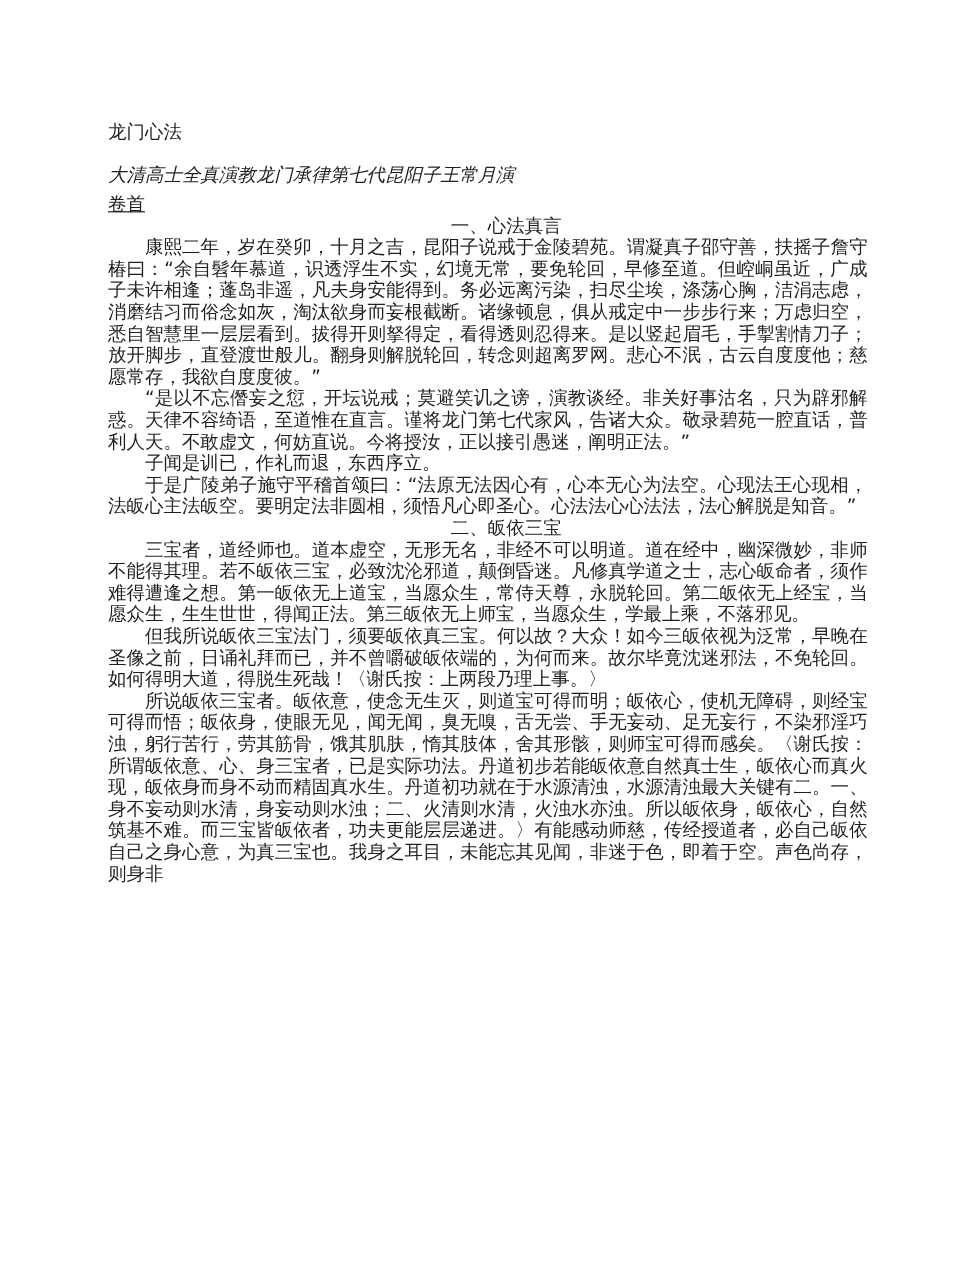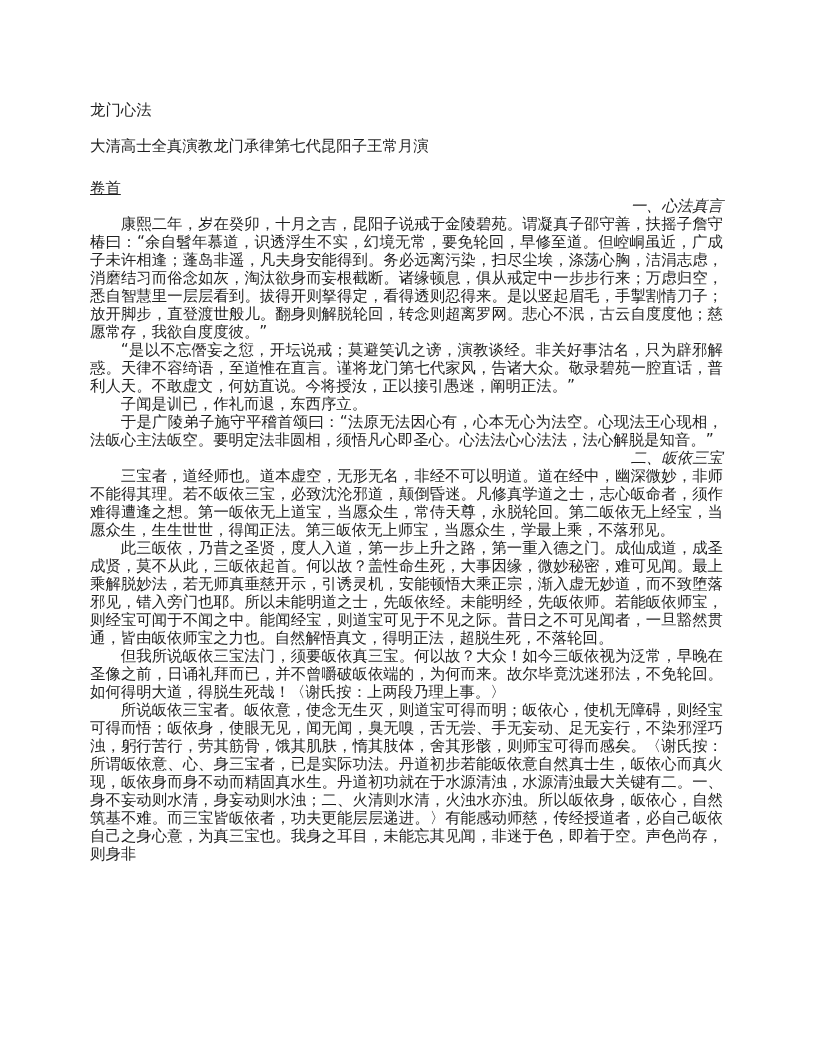--- a/index.html
+++ b/index.html
@@ -20,28 +20,28 @@
     width:633px;
     color:var(--text-color,#1f1f1f);
     font-size:15.4px;
     line-height:18px;
     letter-spacing:0;
     text-align:justify;
     text-justify:inter-character;
   }
   .line { text-align:left; }
   .title { margin-bottom:18px; }
-  .byline-block { margin-bottom:24px; }
+  .byline-block { margin-bottom:6px;font-style:italic; }
   .volume { margin-bottom:0;text-decoration:underline; }
   .para {
     text-indent:2em;
     text-align:justify;
     text-justify:inter-character;
   }
-  .heading { text-align:right;font-style:italic; }
+  .heading { text-align:center; }
 </style>
 </head>
 <body>
 
 <div class="page">
   <div class="doc">
     <p class="line title">龙门心法</p>
 
     <div class="byline-block">
       <p class="line">大清高士全真演教龙门承律第七代昆阳子王常月演</p>
@@ -50,18 +50,17 @@
     <p class="line volume">卷首</p>
 
     <div id="sections">
         <p class="para heading">一、心法真言</p>
         <p class="para">康熙二年，岁在癸卯，十月之吉，昆阳子说戒于金陵碧苑。谓凝真子邵守善，扶摇子詹守椿曰：“余自髫年慕道，识透浮生不实，幻境无常，要免轮回，早修至道。但崆峒虽近，广成子未许相逢；蓬岛非遥，凡夫身安能得到。务必远离污染，扫尽尘埃，涤荡心胸，洁涓志虑，消磨结习而俗念如灰，淘汰欲身而妄根截断。诸缘顿息，俱从戒定中一步步行来；万虑归空，悉自智慧里一层层看到。拔得开则拏得定，看得透则忍得来。是以竖起眉毛，手掣割情刀子；放开脚步，直登渡世般儿。翻身则解脱轮回，转念则超离罗网。悲心不泯，古云自度度他；慈愿常存，我欲自度度彼。”</p>
         <p class="para">“是以不忘僭妄之愆，开坛说戒；莫避笑讥之谤，演教谈经。非关好事沽名，只为辟邪解惑。天律不容绮语，至道惟在直言。谨将龙门第七代家风，告诸大众。敬录碧苑一腔直话，普利人天。不敢虚文，何妨直说。今将授汝，正以接引愚迷，阐明正法。”</p>
         <p class="para">子闻是训已，作礼而退，东西序立。</p>
         <p class="para">于是广陵弟子施守平稽首颂曰：“法原无法因心有，心本无心为法空。心现法王心现相，法皈心主法皈空。要明定法非圆相，须悟凡心即圣心。心法法心心法法，法心解脱是知音。”</p>
         <p class="para heading">二、皈依三宝</p>
         <p class="para">三宝者，道经师也。道本虚空，无形无名，非经不可以明道。道在经中，幽深微妙，非师不能得其理。若不皈依三宝，必致沈沦邪道，颠倒昏迷。凡修真学道之士，志心皈命者，须作难得遭逢之想。第一皈依无上道宝，当愿众生，常侍天尊，永脱轮回。第二皈依无上经宝，当愿众生，生生世世，得闻正法。第三皈依无上师宝，当愿众生，学最上乘，不落邪见。</p>
-        <p class="para">此三皈依，乃昔之圣贤，度人入道，第一步上升之路，第一重入德之门。成仙成道，成圣成贤，莫不从此，三皈依起首。何以故？盖性命生死，大事因缘，微妙秘密，难可见闻。最上乘解脱妙法，若无师真垂慈开示，引诱灵机，安能顿悟大乘正宗，渐入虚无妙道，而不致堕落邪见，错入旁门也耶。所以未能明道之士，先皈依经。未能明经，先皈依师。若能皈依师宝，则经宝可闻于不闻之中。能闻经宝，则道宝可见于不见之际。昔日之不可见闻者，一旦豁然贯通，皆由皈依师宝之力也。自然解悟真文，得明正法，超脱生死，不落轮回。</p>
         <p class="para">但我所说皈依三宝法门，须要皈依真三宝。何以故？大众！如今三皈依视为泛常，早晚在圣像之前，日诵礼拜而已，并不曾嚼破皈依端的，为何而来。故尔毕竟沈迷邪法，不免轮回。如何得明大道，得脱生死哉！〈谢氏按：上两段乃理上事。〉</p>
         <p class="para">所说皈依三宝者。皈依意，使念无生灭，则道宝可得而明；皈依心，使机无障碍，则经宝可得而悟；皈依身，使眼无见，闻无闻，臭无嗅，舌无尝、手无妄动、足无妄行，不染邪淫巧浊，躬行苦行，劳其筋骨，饿其肌肤，惰其肢体，舍其形骸，则师宝可得而感矣。〈谢氏按：所谓皈依意、心、身三宝者，已是实际功法。丹道初步若能皈依意自然真士生，皈依心而真火现，皈依身而身不动而精固真水生。丹道初功就在于水源清浊，水源清浊最大关键有二。一、身不妄动则水清，身妄动则水浊；二、火清则水清，火浊水亦浊。所以皈依身，皈依心，自然筑基不难。而三宝皆皈依者，功夫更能层层递进。〉有能感动师慈，传经授道者，必自己皈依自己之身心意，为真三宝也。我身之耳目，未能忘其见闻，非迷于色，即着于空。声色尚存，则身非</p>
       </div>
   </div>
 </div>
 
 </body></html>

